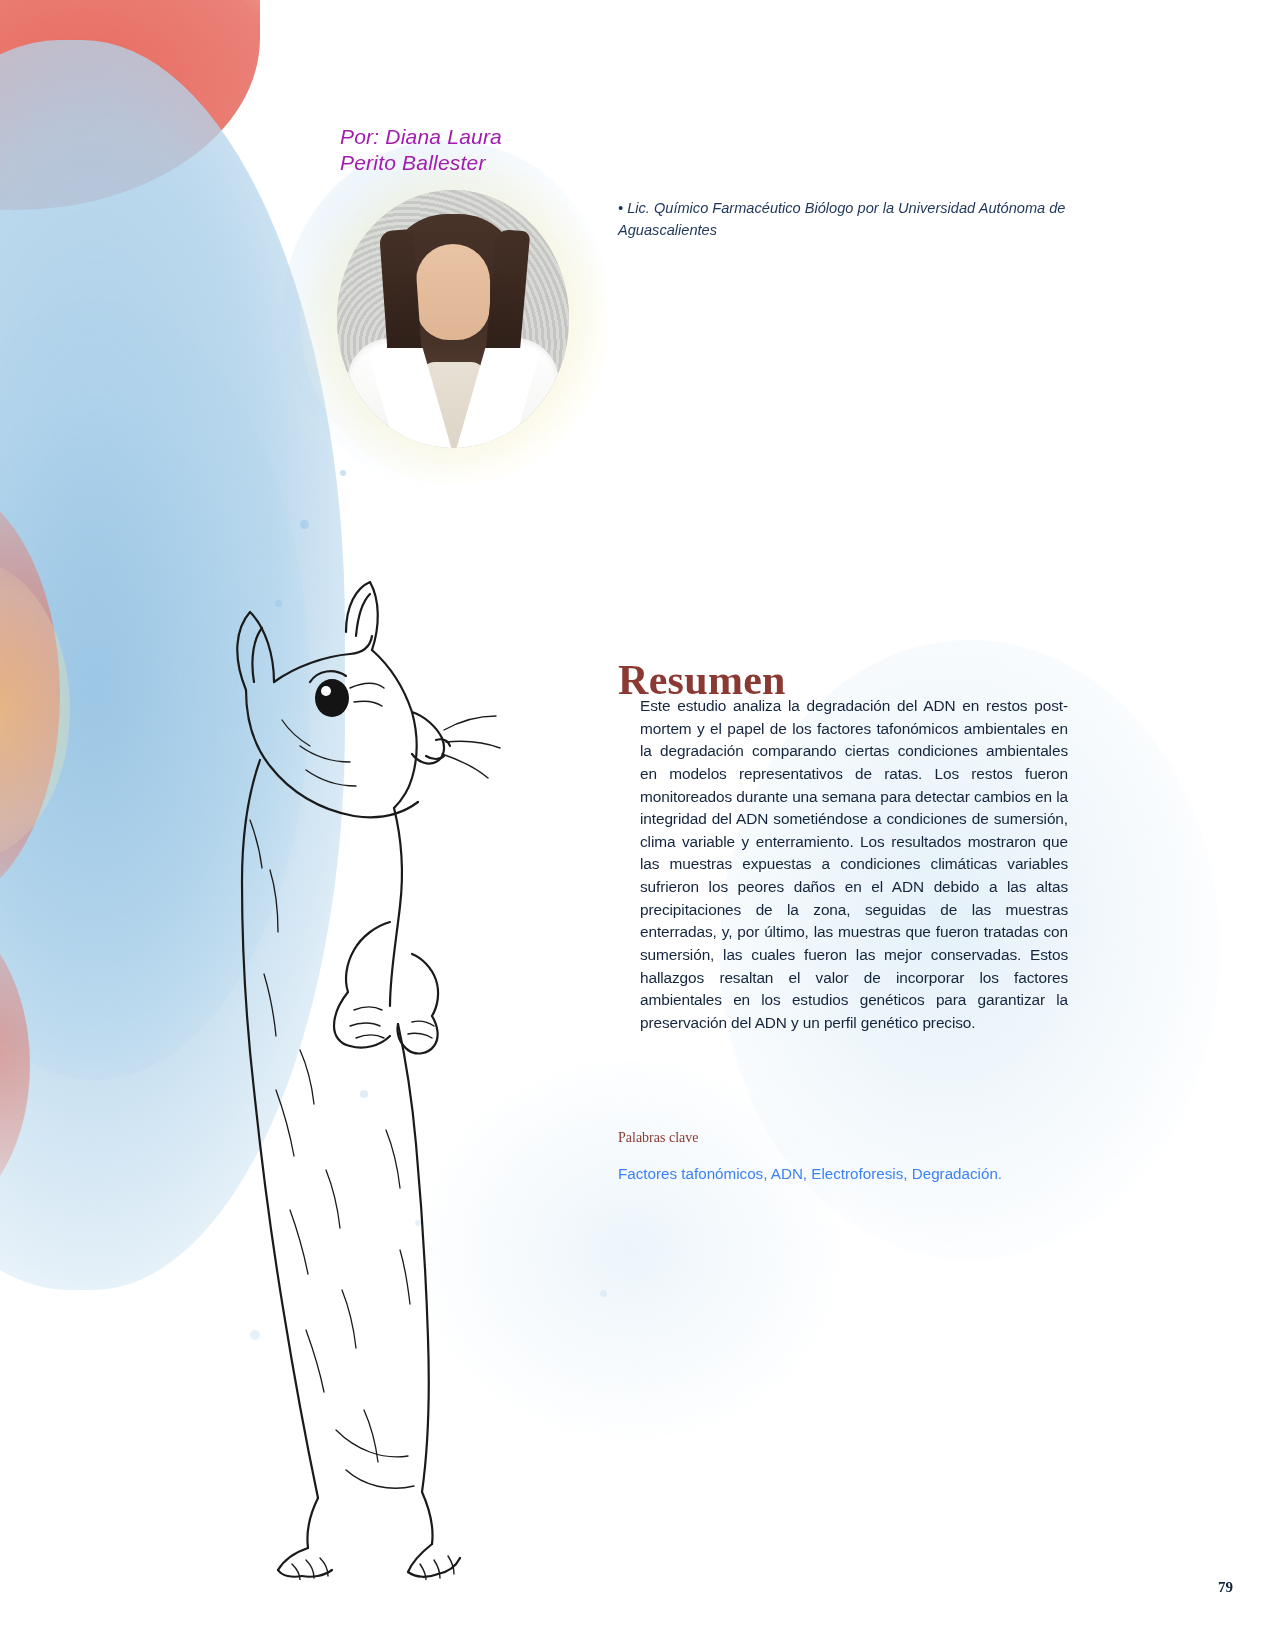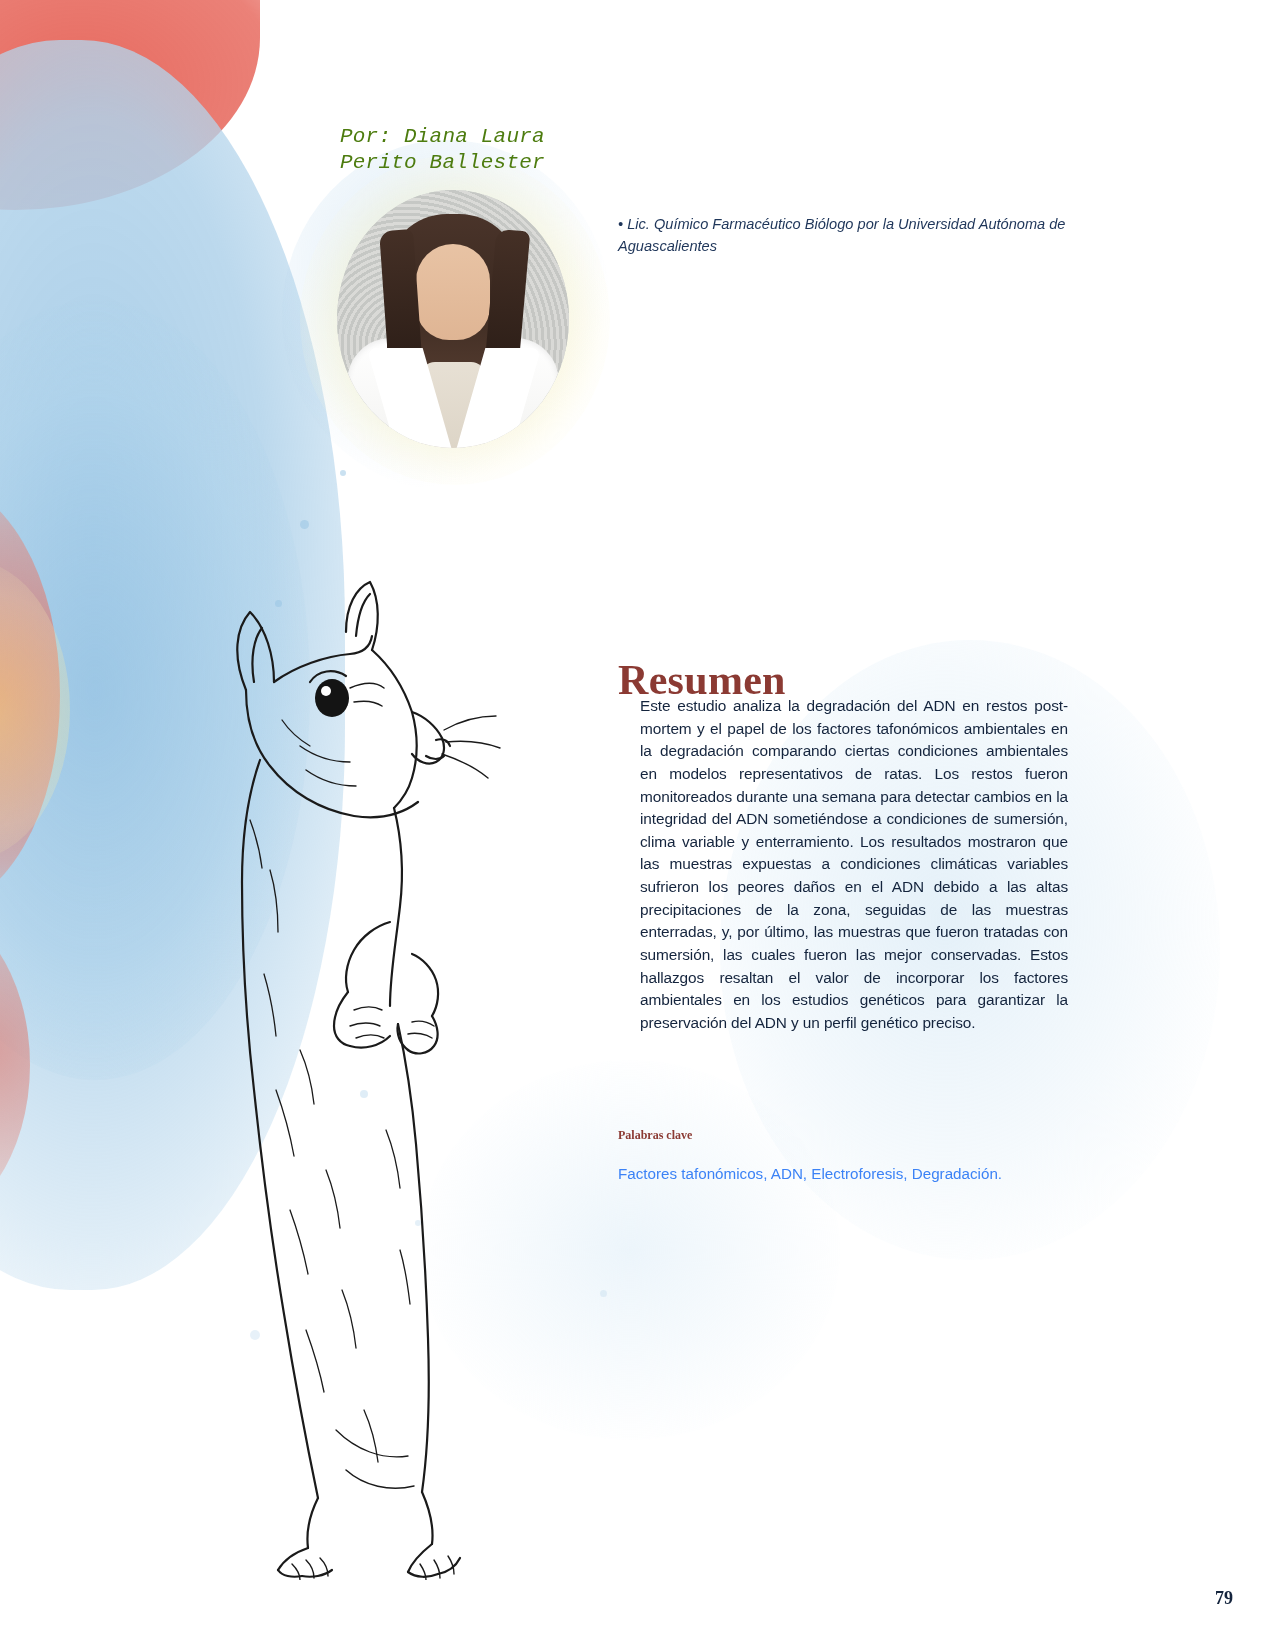--- a/index.html
+++ b/index.html
@@ -113,25 +113,25 @@
     background: rgba(150,195,227,0.5);
     border-radius: 50%;
   }
 
   
   .author-byline {
     position: absolute;
     left: 340px;
     top: 124px;
     width: 260px;
-    font-family: Liberation Mono, monospace;
+    font-family: Liberation Sans, sans-serif;
     font-style: italic;
     font-size: 21px;
     line-height: 1.25;
-    color: #4d7c0f;
+    color: #a21caf;
     letter-spacing: 0.2px;
   }
   .portrait-wrap {
     position: absolute;
     left: 337px;
     top: 190px;
     width: 232px;
     height: 258px;
   }
   .portrait {
@@ -216,21 +216,20 @@
   .credentials {
     position: absolute;
     left: 618px;
     top: 198px;
     width: 520px;
     font-family: "Liberation Sans", sans-serif;
     font-style: italic;
     font-size: 14.6px;
     line-height: 1.48;
     color: #1e3559;
-    margin-top: 16px;
   }
   .credentials p {
     margin: 0 0 16px 0;
   }
 
   
   .resumen-title {
     position: absolute;
     left: 618px;
     top: 628px;
@@ -250,22 +249,22 @@
     line-height: 1.47;
     text-align: justify;
     color: #14243d;
     letter-spacing: -0.1px;
   }
   .keywords-title {
     position: absolute;
     left: 618px;
     top: 1118px;
     font-family: "Liberation Serif", serif;
-    font-weight: bold;
-    font-size: 12px;
+    font-weight: normal;
+    font-size: 14px;
     color: #8b3a33;
   }
   .keywords-body {
     position: absolute;
     left: 618px;
     top: 1163px;
     width: 420px;
     font-size: 15.2px;
     line-height: 1.5;
     color: #3b82f6;
@@ -278,24 +277,24 @@
     top: 570px;
     width: 420px;
     height: 1010px;
   }
   .rat-wrap svg { width: 100%; height: 100%; display: block; }
 
   
   .page-number {
     position: absolute;
     right: 42px;
-    bottom: 41px;
+    bottom: 54px;
     font-family: "Liberation Serif", serif;
     font-weight: bold;
-    font-size: 18px;
+    font-size: 15px;
     color: #14243d;
   }
 </style>
 </head>
 <body>
 
 <div class="bg-layer">
   <div class="blob blob-red-top"></div>
   <div class="blob blob-blue-main"></div>
   <div class="blob blob-blue-soft"></div>

